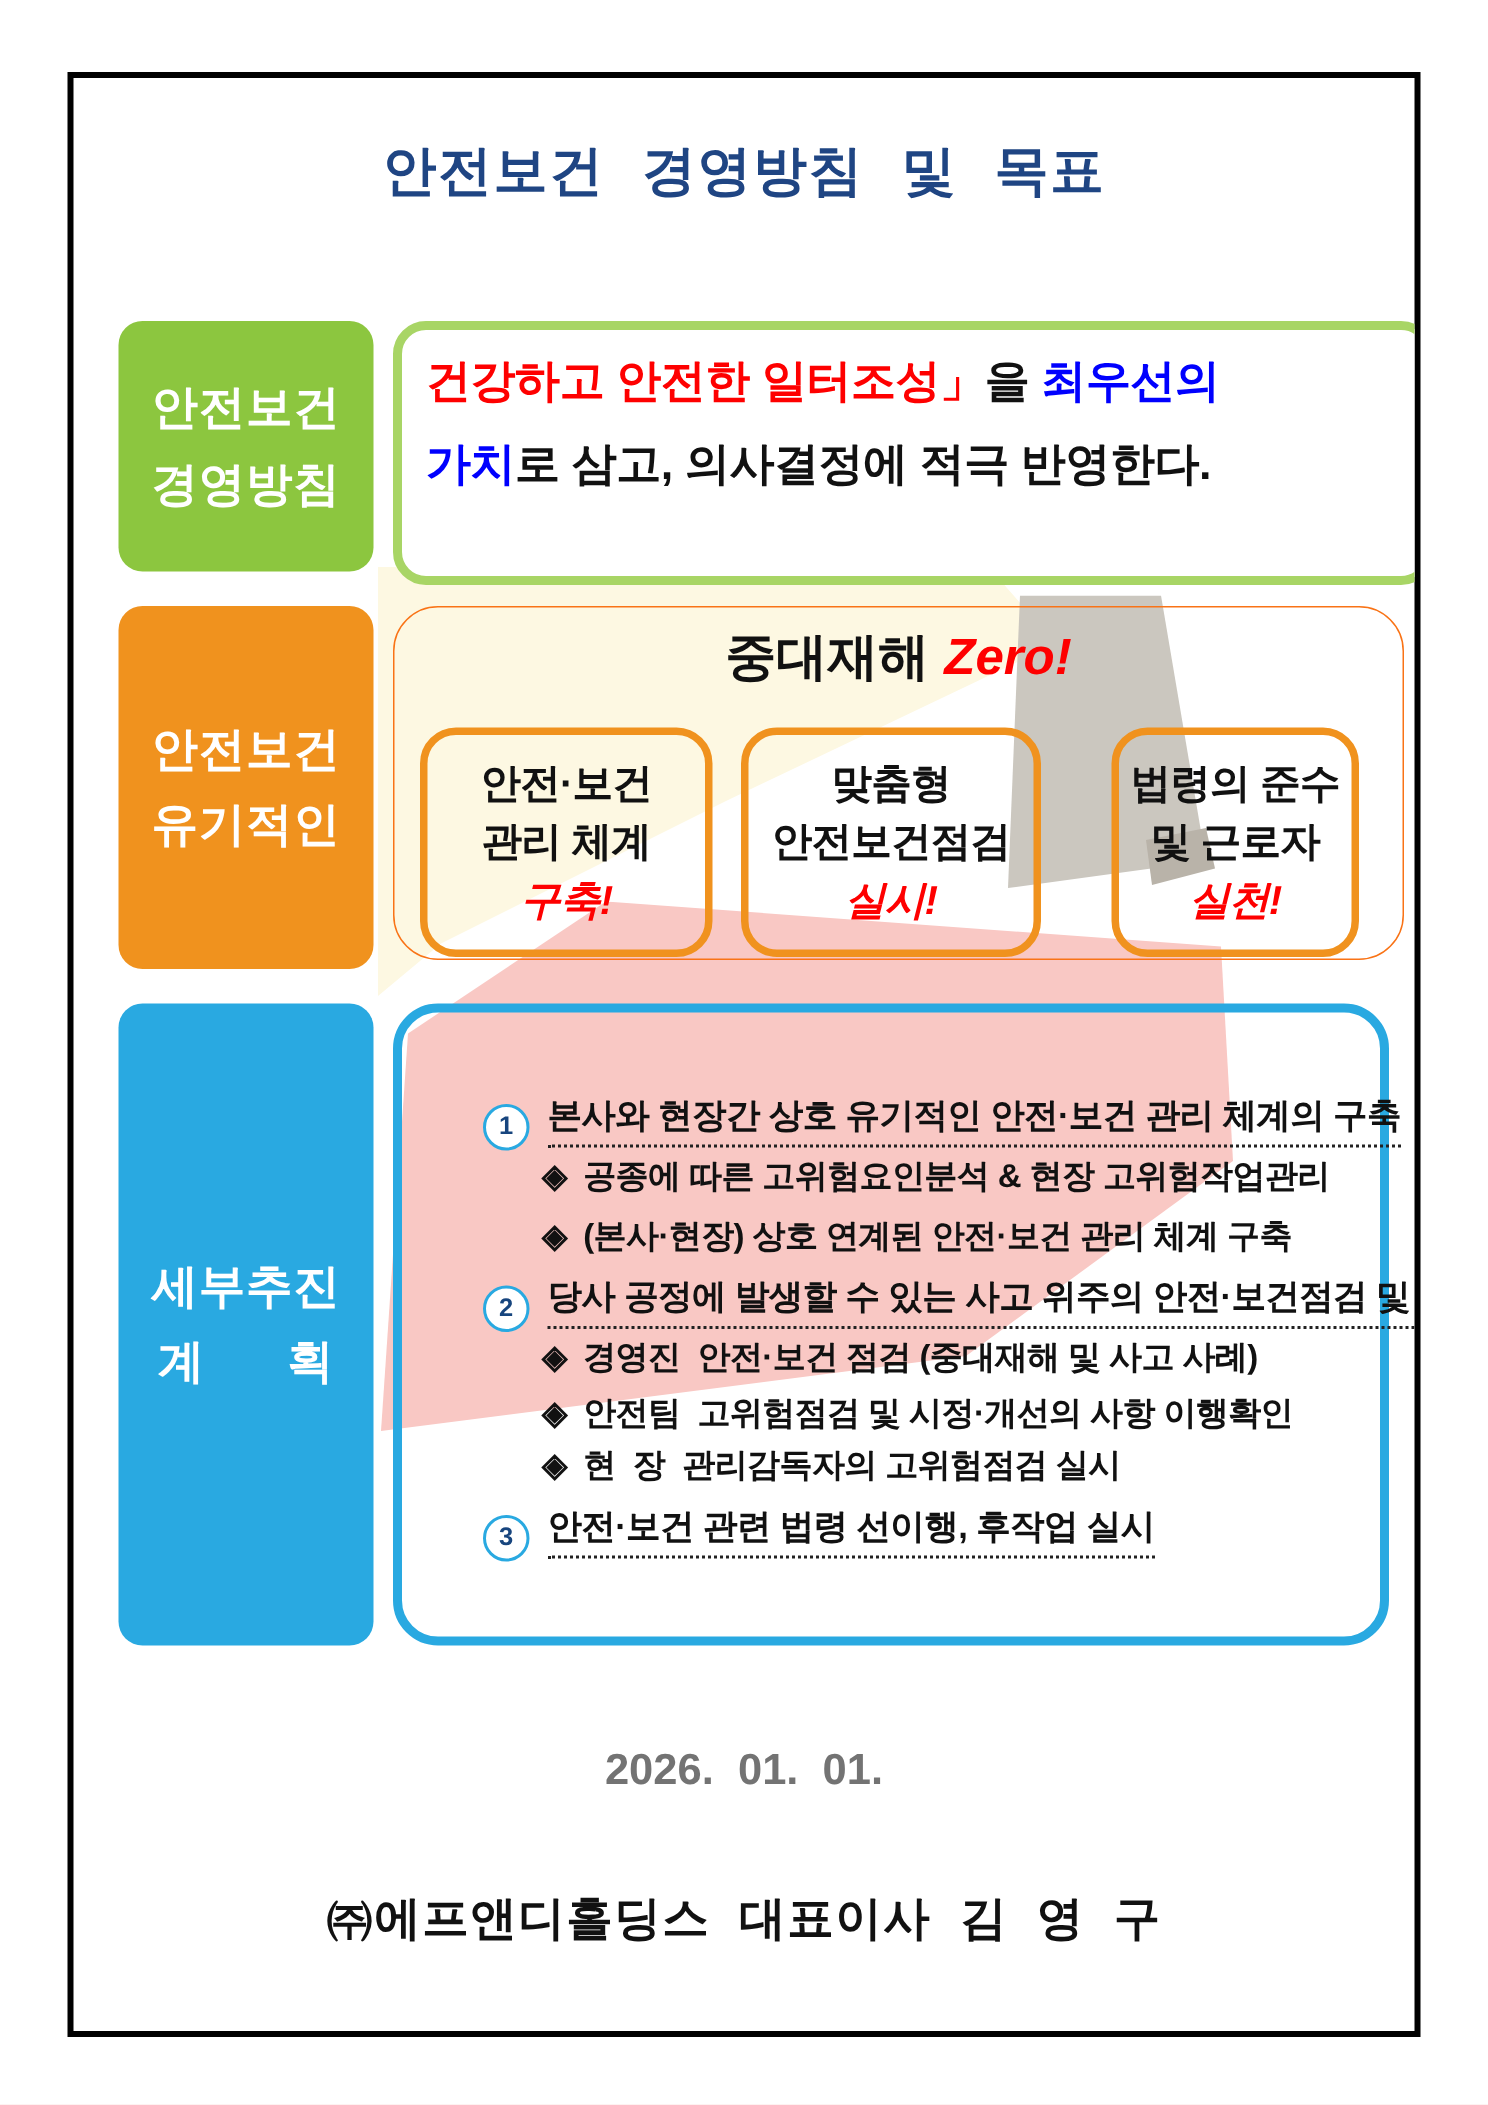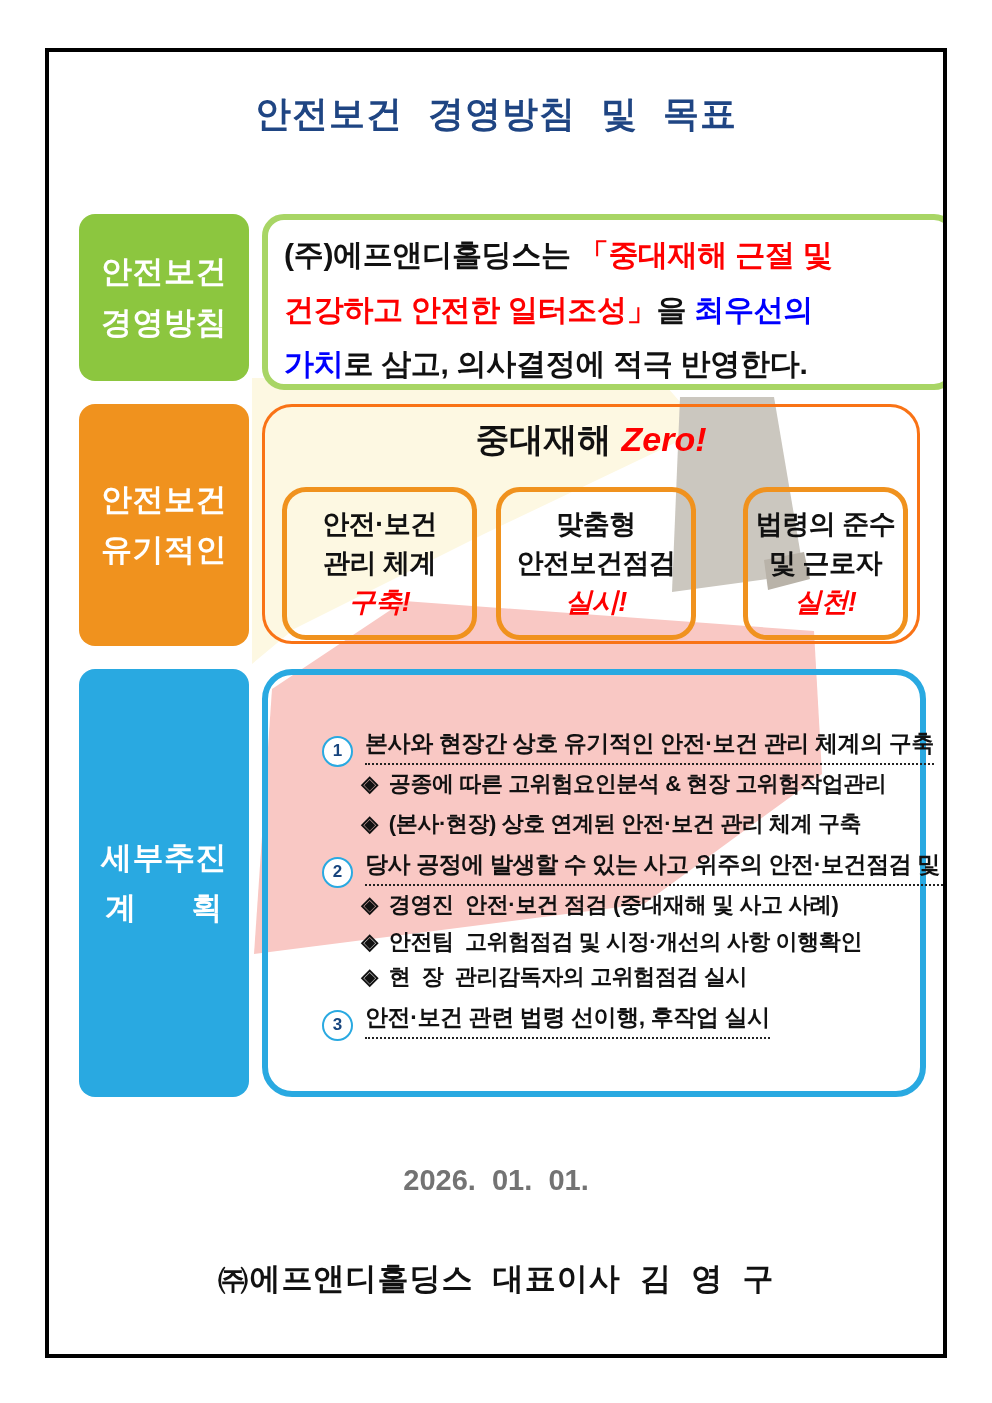--- a/index.html
+++ b/index.html
@@ -17,21 +17,21 @@
        color:#fff;font-weight:800;font-size:31px;line-height:1.62;letter-spacing:.5px;}
   .labelbox .ln{white-space:pre;}
   .lb-green{top:162px;height:167px;background:#8cc63f;}
   .lb-orange{top:352px;height:242px;background:#f0921e;}
   .lb-blue{top:617px;height:428px;background:#29a9e1;}
   .policybox{position:absolute;left:213px;top:162px;width:650px;height:156px;z-index:2;
        border:6px solid #a8d565;border-radius:22px;background:#fff;
        padding:8px 16px 0 16px;font-size:30px;font-weight:800;line-height:1.82;letter-spacing:-.3px;}
   .policybox .k{color:#111;} .r{color:#fe0000;} .b{color:#0000fe;}
   .goalbox{position:absolute;left:213px;top:352px;width:652px;height:234px;z-index:2;
-       border:3px solid #f97316;border-radius:30px;background:transparent;}
+       border:1px solid #f97316;border-radius:30px;background:transparent;padding-left:20px;}
   .goalhead{position:absolute;left:0;top:10px;width:100%;text-align:center;
        font-size:34px;font-weight:800;color:#111;z-index:3;white-space:pre;}
   .goalhead .zero{color:#fe0000;font-style:italic;padding-left:10px;}
   .subbox{position:absolute;z-index:3;border:5px solid #f0921e;border-radius:24px;background:transparent;
        display:flex;flex-direction:column;justify-content:center;align-items:center;
        font-size:27px;font-weight:800;color:#111;line-height:1.45;letter-spacing:-.5px;text-align:center;}
   .subbox .emph{color:#fe0000;font-style:italic;}
   .sb1{left:17px;top:80px;width:185px;height:143px;}
   .sb2{left:231px;top:80px;width:190px;height:143px;}
   .sb3{left:478px;top:80px;width:155px;height:143px;}
@@ -63,21 +63,20 @@
   <div class="shape graydark"></div>
   <div class="shape pink"></div>
 
   <div class="ttl">안전보건 경영방침 및 목표</div>
 
   <div class="labelbox lb-green">
     <span class="ln">안전보건</span>
     <span class="ln">경영방침</span>
   </div>
   <div class="policybox">
-    <div><span class="k">(주)에프앤디홀딩스는 </span><span class="r">「중대재해 근절 및</span></div>
     <div><span class="r">건강하고 안전한 일터조성」</span><span class="k">을 </span><span class="b">최우선의</span></div>
     <div><span class="b">가치</span><span class="k">로 삼고, 의사결정에 적극 반영한다.</span></div>
   </div>
 
   <div class="labelbox lb-orange">
     <span class="ln">안전보건</span>
     <span class="ln">유기적인</span>
   </div>
   <div class="goalbox">
     <div class="goalhead"><span>중대재해</span><span class="zero">Zero!</span></div>

